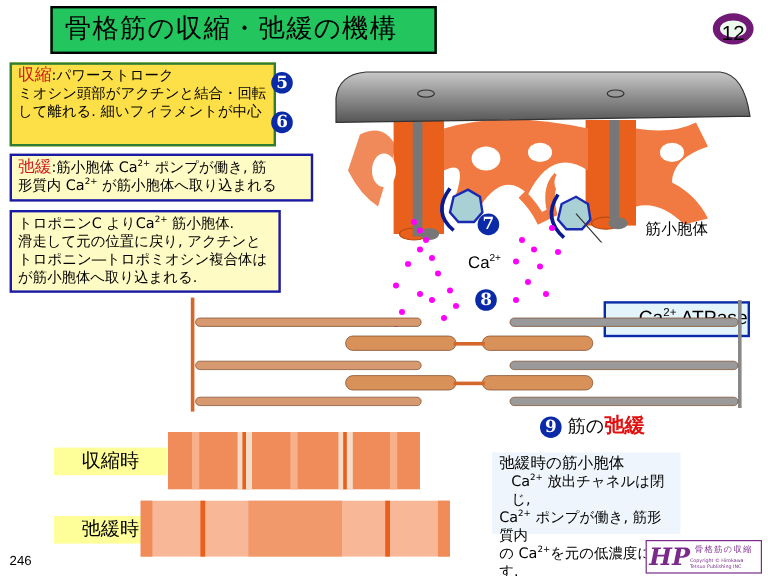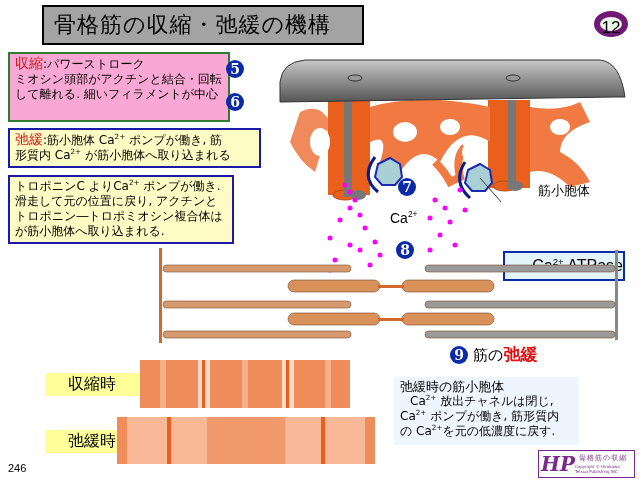--- a/index.html
+++ b/index.html
@@ -1,50 +1,50 @@
 <!DOCTYPE html>
 <html><head>
 <meta charset="utf-8">
 <style>
   * { box-sizing: border-box; margin: 0; padding: 0; }
   html, body { width: 640px; height: 480px; background: #ffffff; overflow: hidden; }
   body { position: relative; font-family: "DejaVu Sans", sans-serif; color: #000; }
   .abs { position: absolute; }
   .title-box {
     left: 42px; top: 5px; width: 322px; height: 40px;
-    border: 2px solid #000; background: #a3a3a3;
+    border: 2px solid #000; background: #22c55e;
     font-size: 22px; line-height: 36px; padding-left: 10px; letter-spacing: 1px;
   }
   .slide-num {
     left: 594px; top: 11px; width: 34px; height: 26px;
     border: 6px solid #701a75; border-radius: 50%;
     background: #eef9ee; text-align: center; font-size: 17px; line-height: 22px;
     font-family: "Liberation Sans", sans-serif;
   }
   .box { font-size: 12px; line-height: 15px; padding: 2px 5px; }
-  .box-contract { left: 8px; top: 52px; width: 222px; height: 70px; border: 2px solid #2e7d32; background: #f9a8d4; }
+  .box-contract { left: 8px; top: 52px; width: 222px; height: 70px; border: 2px solid #2e7d32; background: #fde047; }
   .box-relax { left: 8px; top: 128px; width: 253px; height: 40px; border: 2px solid #1a1aa8; background: #fffbc4; }
   .box-tropo { left: 8px; top: 175px; width: 226px; height: 69px; border: 2px solid #1a1aa8; background: #fffbc4; }
   .red { color: #d01818; font-size: 14px; }
   .num-badge {
     width: 18px; height: 18px; border-radius: 50%; background: #0a2aa8; color: #fff;
     font-family: "DejaVu Serif", serif; font-weight: bold; font-size: 14px; line-height: 18px; text-align: center;
   }
   .sr-label { font-size: 13px; }
   .atpase {
     left: 503px; top: 215px; width: 122px; height: 30px;
     border: 2px solid #0a2aa8; background: #e3f4fb; font-family: "Liberation Sans", sans-serif;
     font-size: 16px; line-height: 26px; text-align: right; margin-top: 36px;
   }
   sup { font-size: 0.6em; vertical-align: super; line-height: 0; }
   .ca-label { font-family: "Liberation Sans", sans-serif; font-size: 14px; }
   .relax-heading { font-size: 15px; }
   .relax-heading .redbold { color: #e01010; font-weight: bold; font-size: 17px; }
   .state-label { background: #ffff99; font-size: 16px; padding: 1px 23px; }
-  .note-box { left: 394px; top: 377px; width: 185px; height: 68px; background: #eef5fc; font-size: 12px; line-height: 15px; padding: 2px 6px; }
+  .note-box { left: 410px; top: 377px; width: 157px; height: 68px; background: #eef5fc; font-size: 12px; line-height: 15px; padding: 2px 6px; }
   .page-num { left: 8px; top: 462px; font-family: "Liberation Sans", sans-serif; font-size: 11px; }
   .logo { left: 538px; top: 450px; width: 97px; height: 28px; border: 1px solid #7a2a8a; background: #fff; }
 </style>
 </head>
 <body>
 
 <div class="abs title-box"><span>骨格筋の収縮・弛緩の機構</span></div>
 <div class="abs slide-num"><span>12</span></div>
 
 <div class="abs box box-contract">
@@ -54,21 +54,21 @@
 </div>
 <div class="abs num-badge" style="left:226px;top:60px;">5</div>
 <div class="abs num-badge" style="left:226px;top:93px;">6</div>
 
 <div class="abs box box-relax">
   <div><span class="red">弛緩</span><span>:筋小胞体 Ca</span><sup>2+</sup><span> ポンプが働き, 筋</span></div>
   <div><span>形質内 Ca</span><sup>2+</sup><span> が筋小胞体へ取り込まれる</span></div>
 </div>
 
 <div class="abs box box-tropo">
-  <div><span>トロポニンC よりCa</span><sup>2+</sup><span> ポンプが働き.</span></div>
+  <div><span>トロポニンC よりCa</span><sup>2+</sup><span> 筋小胞体.</span></div>
   <div>滑走して元の位置に戻り, アクチンと</div>
   <div>トロポニン―トロポミオシン複合体は</div>
   <div>が筋小胞体へ取り込まれる.</div>
 </div>
 
 <svg class="abs" style="left:260px;top:52px;" width="380" height="150">
   <defs>
     <linearGradient id="tt" x1="0" y1="0" x2="0" y2="1">
       <stop offset="0" stop-color="#c8c8c8"></stop>
         <stop offset="1" stop-color="#555"></stop>

